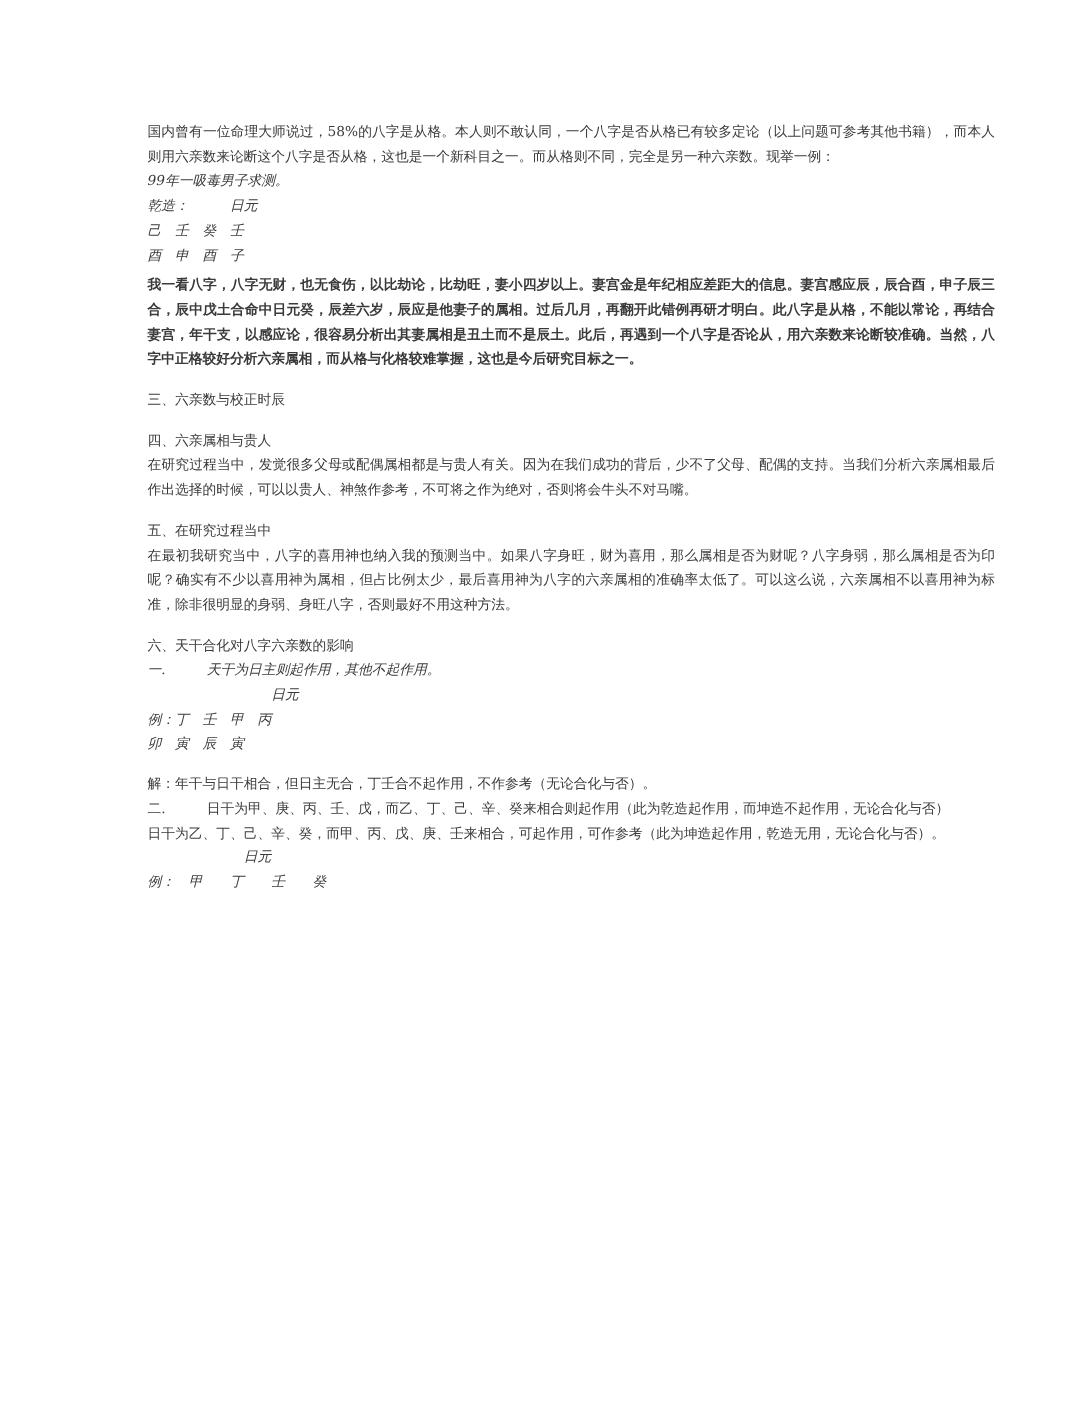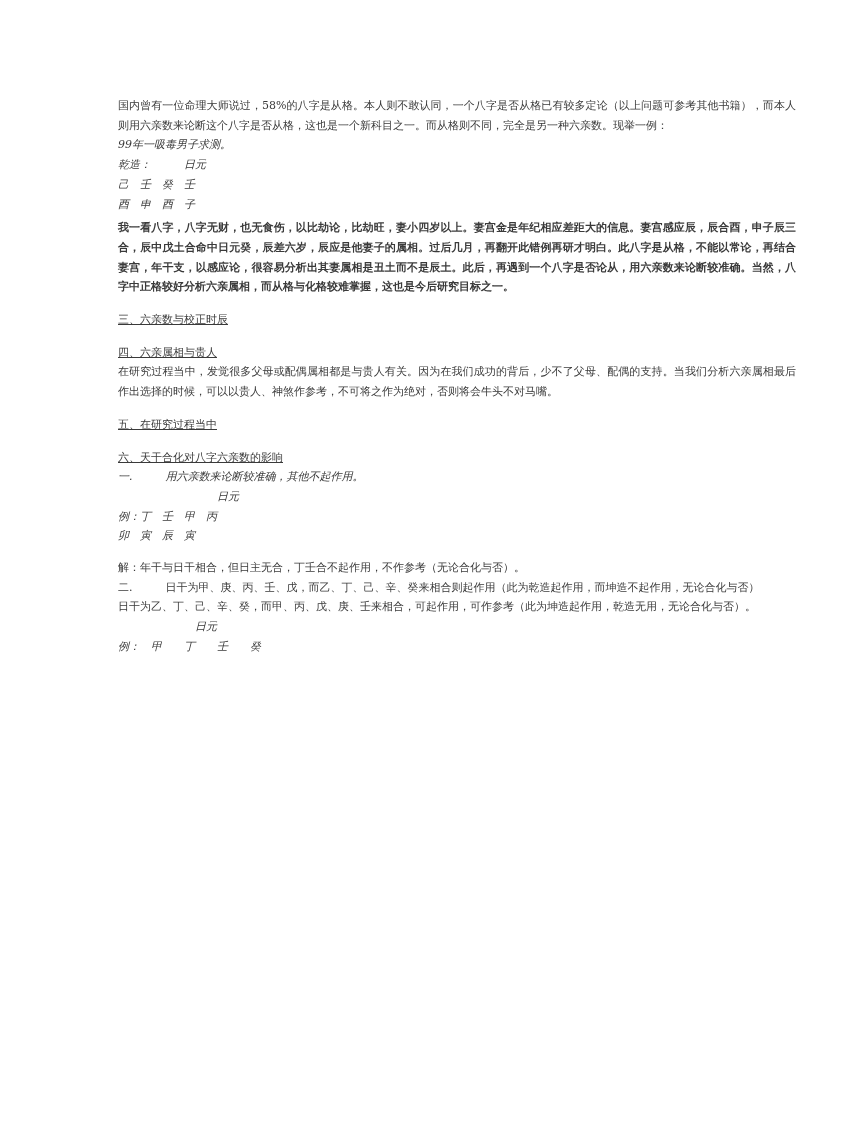--- a/index.html
+++ b/index.html
@@ -28,41 +28,41 @@
     text-align: justify;
     white-space: pre-wrap;
   }
   .line {
     white-space: pre-wrap;
     font-style: italic;
   }
   .head {
     margin-top: 13px;
     white-space: pre-wrap;
-    text-decoration: underline;
   }
   .gap-sm { margin-top: 4px; font-weight: bold; }
   .gap-md { margin-top: 12px; }
 </style>
 </head>
 <body>
 
 <div class="page">
   <div class="para">国内曾有一位命理大师说过，58%的八字是从格。本人则不敢认同，一个八字是否从格已有较多定论（以上问题可参考其他书籍），而本人则用六亲数来论断这个八字是否从格，这也是一个新科目之一。而从格则不同，完全是另一种六亲数。现举一例：</div>
   <div class="line">99年一吸毒男子求测。</div>
   <div class="line">乾造：　　　日元</div>
   <div class="line">己　壬　癸　壬</div>
   <div class="line">酉　申　酉　子</div>
   <div class="para gap-sm">我一看八字，八字无财，也无食伤，以比劫论，比劫旺，妻小四岁以上。妻宫金是年纪相应差距大的信息。妻宫感应辰，辰合酉，申子辰三合，辰中戊土合命中日元癸，辰差六岁，辰应是他妻子的属相。过后几月，再翻开此错例再研才明白。此八字是从格，不能以常论，再结合妻宫，年干支，以感应论，很容易分析出其妻属相是丑土而不是辰土。此后，再遇到一个八字是否论从，用六亲数来论断较准确。当然，八字中正格较好分析六亲属相，而从格与化格较难掌握，这也是今后研究目标之一。</div>
   <div class="head">三、六亲数与校正时辰</div>
   <div class="head">四、六亲属相与贵人</div>
   <div class="para">在研究过程当中，发觉很多父母或配偶属相都是与贵人有关。因为在我们成功的背后，少不了父母、配偶的支持。当我们分析六亲属相最后作出选择的时候，可以以贵人、神煞作参考，不可将之作为绝对，否则将会牛头不对马嘴。</div>
   <div class="head">五、在研究过程当中</div>
+  <div class="para">在最初我研究当中，八字的喜用神也纳入我的预测当中。如果八字身旺，财为喜用，那么属相是否为财呢？八字身弱，那么属相是否为印呢？确实有不少以喜用神为属相，但占比例太少，最后喜用神为八字的六亲属相的准确率太低了。可以这么说，六亲属相不以喜用神为标准，除非很明显的身弱、身旺八字，否则最好不用这种方法。</div>
   <div class="head">六、天干合化对八字六亲数的影响</div>
-  <div class="line">一.　　　用六亲数来论断较准确，其他不起作用。</div>
+  <div class="line">一.　　　天干为日主则起作用，其他不起作用。</div>
   <div class="line">　　　　　　　　　日元</div>
   <div class="line">例：丁　壬　甲　丙</div>
   <div class="line">卯　寅　辰　寅</div>
   <div class="para gap-md">解：年干与日干相合，但日主无合，丁壬合不起作用，不作参考（无论合化与否）。</div>
   <div class="para">二.　　　日干为甲、庚、丙、壬、戊，而乙、丁、己、辛、癸来相合则起作用（此为乾造起作用，而坤造不起作用，无论合化与否）</div>
   <div class="para">日干为乙、丁、己、辛、癸，而甲、丙、戊、庚、壬来相合，可起作用，可作参考（此为坤造起作用，乾造无用，无论合化与否）。</div>
   <div class="line">　　　　　　　日元</div>
   <div class="line">例：　甲　　丁　　壬　　癸</div>
 </div>
 

